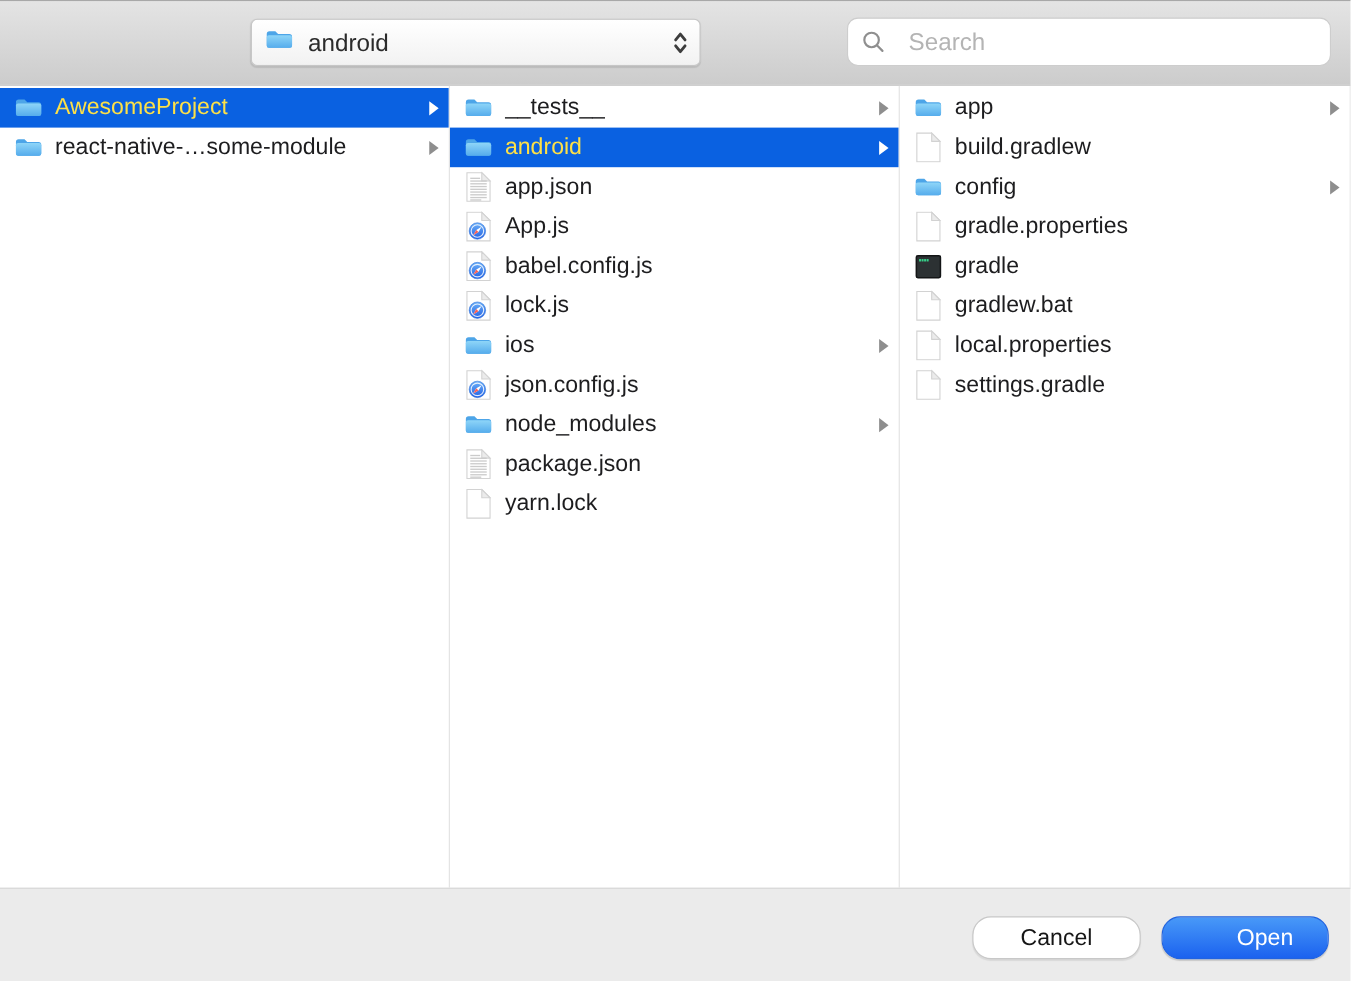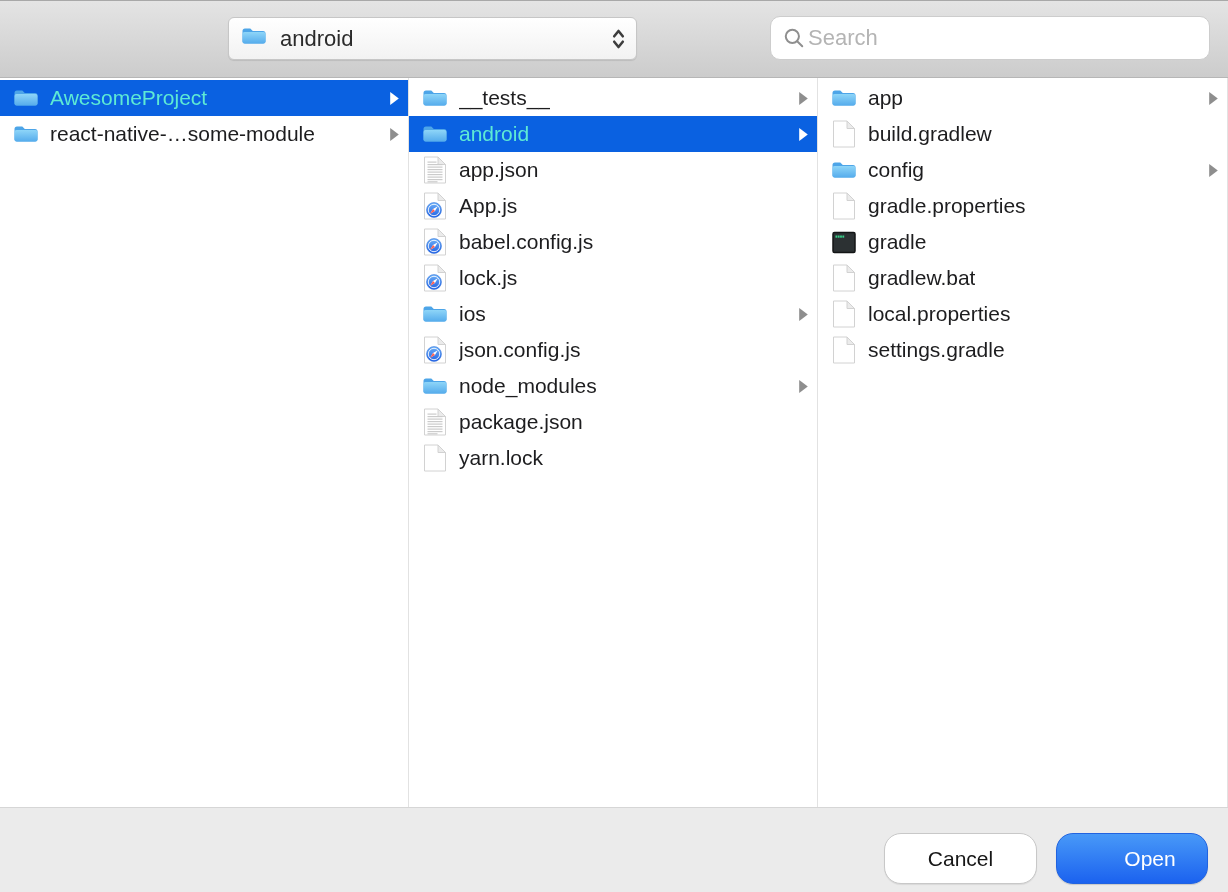--- a/index.html
+++ b/index.html
@@ -20,21 +20,21 @@
     background:linear-gradient(#ffffff, #f2f2f2);
     border:1px solid #c6c6c6; border-radius:6px;
     box-shadow:0 1px 1px rgba(0,0,0,0.10);
     display:flex; align-items:center; padding:0 10px 0 12px; gap:13px;
     font-size:22px; color:#2b2b2b; cursor:default;
   }
   .location-dropdown .chevrons { margin-left:auto; color:#3d3d3d; display:flex; }
   .search-field {
     position:absolute; left:770px; top:15px; width:440px; height:44px;
     background:#ffffff; border:1px solid #cdcdcd; border-radius:10px;
-    display:flex; align-items:center; padding:0 12px; gap:3px;
+    display:flex; align-items:center; padding:0 12px; gap:21px;
   }
   .search-field input {
     flex:1; border:none; outline:none; background:transparent;
     font-size:22px; color:#333333; font-family:"Liberation Sans", sans-serif;
   }
   .search-field input::placeholder { color:#b4b4b4; }
   
   .browser {
     position:absolute; top:78px; left:0; width:1228px; height:729px;
     background:#ffffff; display:flex;
@@ -46,29 +46,29 @@
   .column:last-child { border-right:1px solid #e2e2e2; width:410px; }
   .row {
     height:36px; display:flex; align-items:center;
     padding:0 6px 0 12px; gap:11px;
     font-size:21px; color:#1d1d1f; white-space:nowrap; cursor:default;
   }
   .row .file-icon { width:27px; height:30px; display:flex; align-items:center; justify-content:center; flex:none; }
   .row .label { overflow:hidden; text-overflow:ellipsis; }
   .row .spacer { flex:1; }
   .row .disc { color:#8e8e8e; display:flex; flex:none; padding-right:2px; }
-  .row.selected { background:#0a61e1; color:#5eead4; }
+  .row.selected { background:#0a61e1; color:#fde047; }
   .row.selected .disc { color:#ffffff; }
   
   .footer {
     position:absolute; top:807px; left:0; width:1228px; height:85px;
     background:#ebebeb; border-top:1px solid #d6d6d6;
   }
   .btn {
-    position:absolute; top:25px; height:51px; border-radius:17px;
+    position:absolute; top:25px; height:39px; border-radius:17px;
     font-size:21px; font-family:"Liberation Sans", sans-serif;
     display:flex; align-items:center; justify-content:center; cursor:default;
   }
   .btn-cancel {
     left:884px; width:153px;
     background:#ffffff; border:1px solid #c8c8c8; color:#161616;
     box-shadow:0 1px 1px rgba(0,0,0,0.08);
   }
   .btn-open {
     left:1056px; width:152px;

